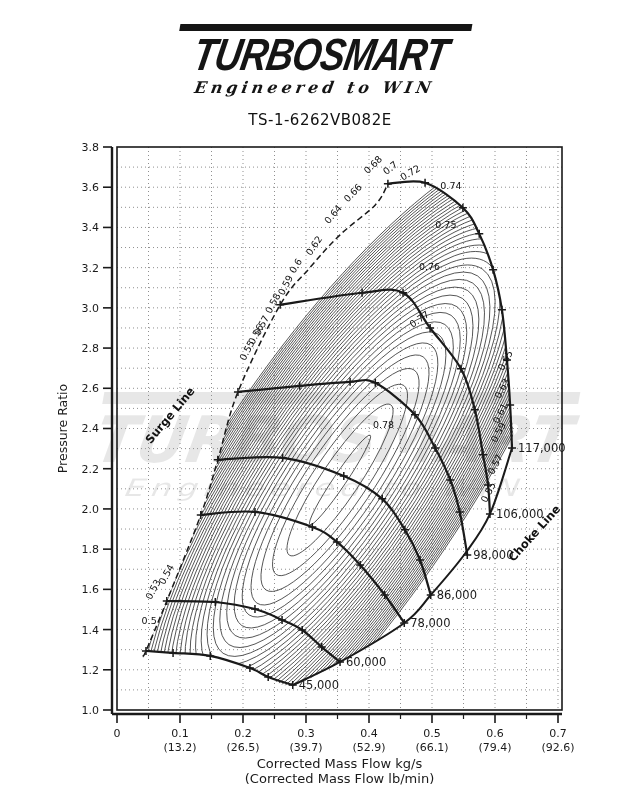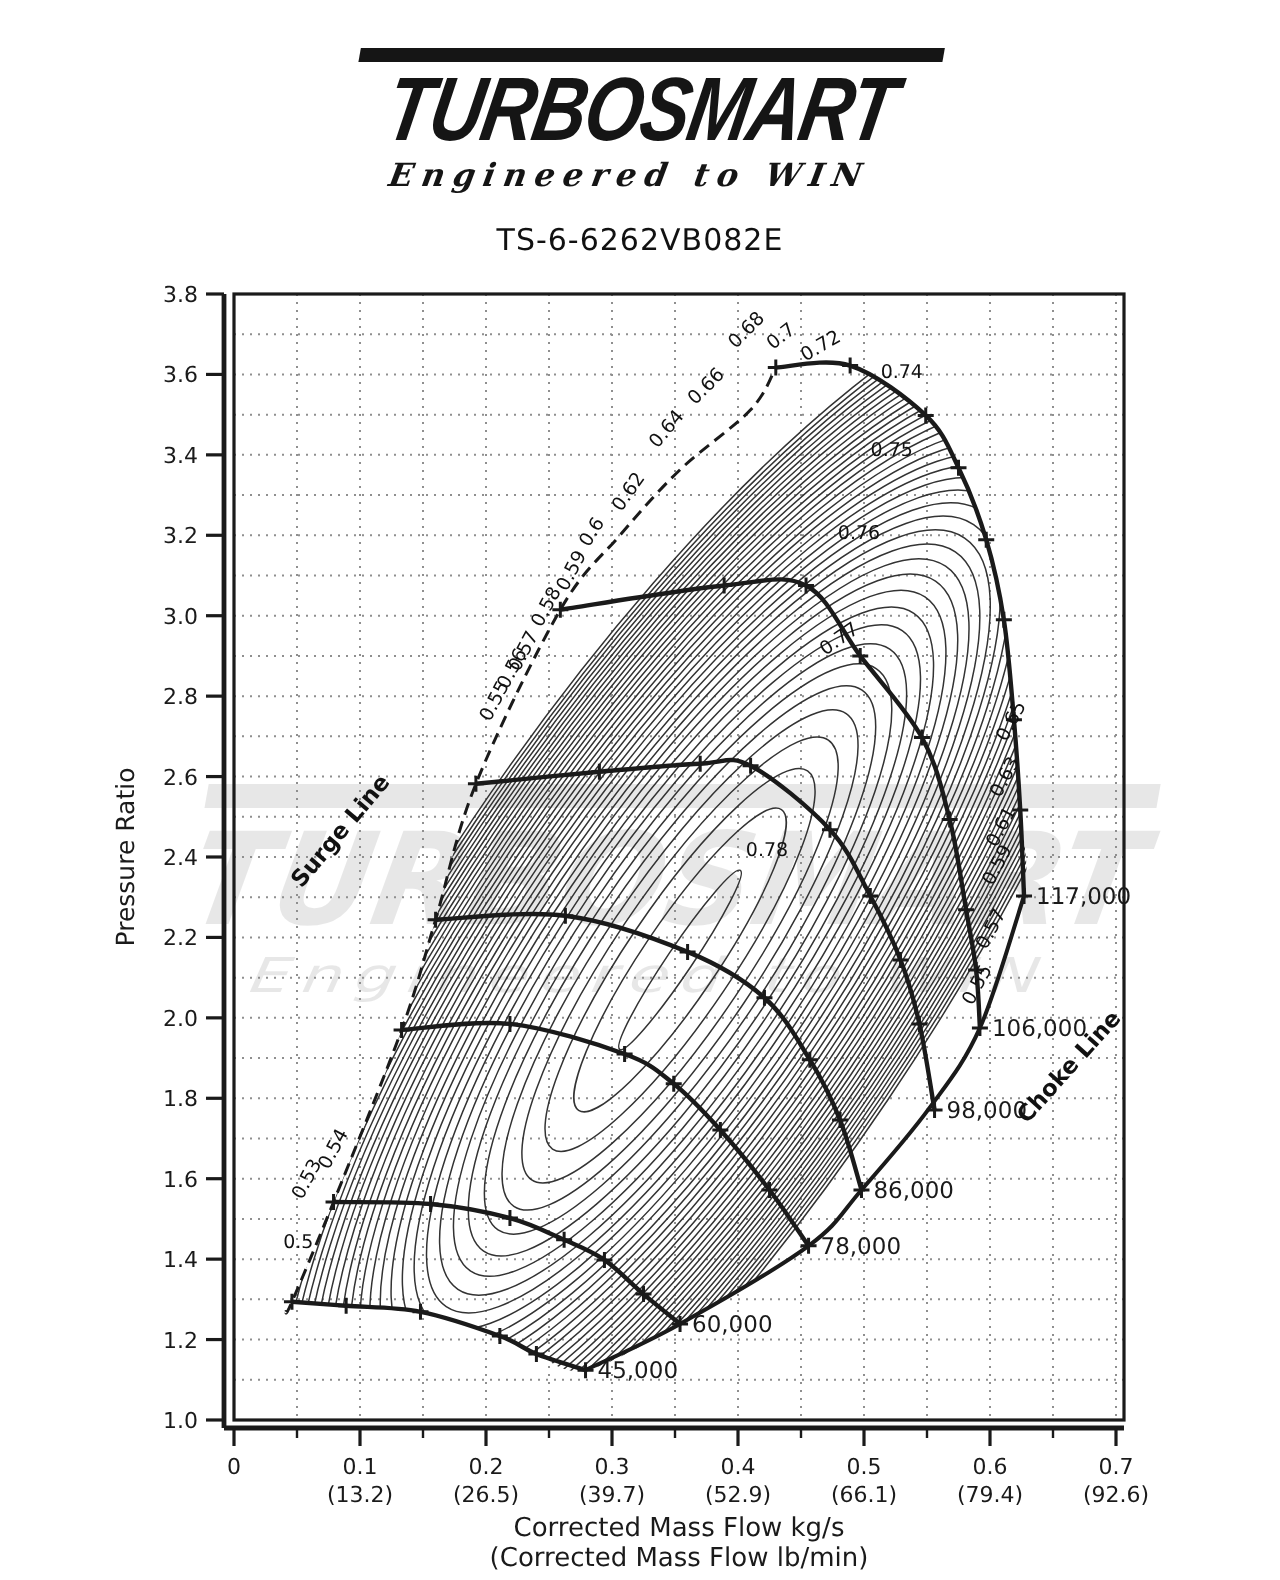--- a/index.html
+++ b/index.html
@@ -301,15 +301,15 @@
     </svg>
 
   <div class="logo">
     <div class="logo-inner">
       <div class="logo-bar"></div>
       <div class="logo-word">TURBOSMART</div>
       <div class="logo-tag">Engineered to WIN</div>
     </div>
   </div>
 
-  <div class="model-title">TS-6-6262VB082E</div>
+  <div class="model-title">TS-1-6262VB082E</div>
 
 </div>
 
 </body></html>

